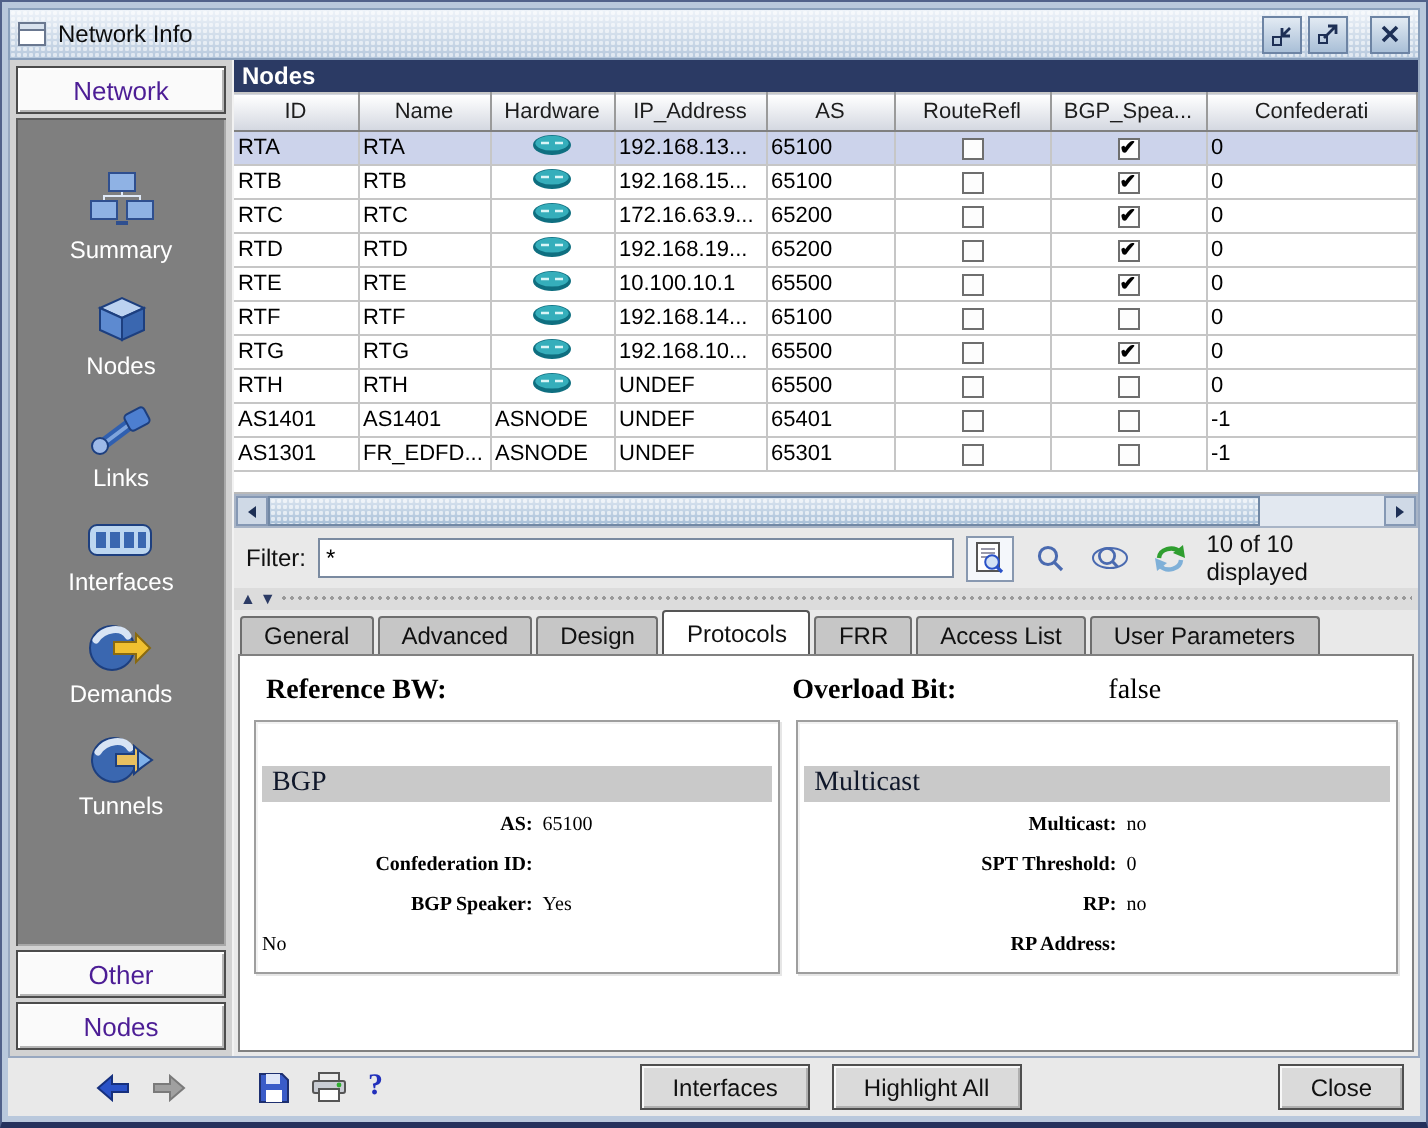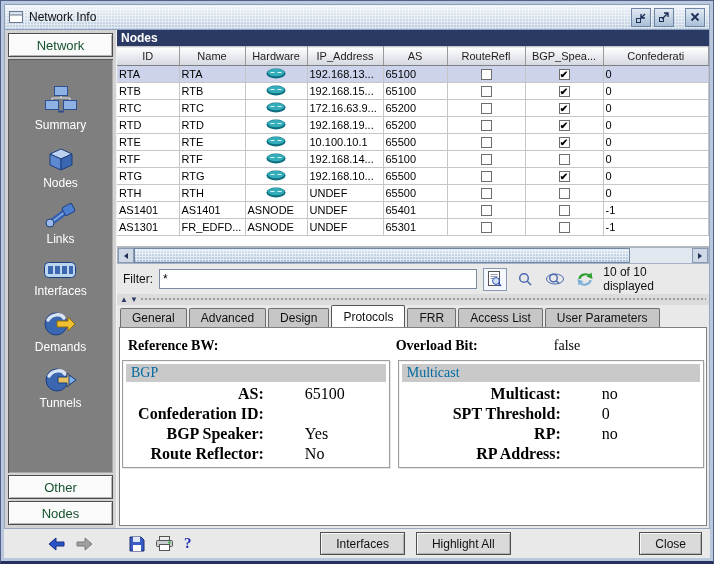--- a/index.html
+++ b/index.html
@@ -29,21 +29,21 @@
     background:linear-gradient(#e2eaf3,#a9bfd7);border:1px solid #6d84a4;cursor:default;
   }
   .tb-btn.close-gap{margin-left:8px;}
   
   .bodyrow{flex:1;display:flex;min-height:0;background:#e9e9e9;border:1px solid #98a8c0;border-top:none;}
   
   .sidebar{width:107px;flex:0 0 107px;background:#d2d2d2;display:flex;flex-direction:column;padding:2px;border-right:1px solid #f2f2f2;}
   .side-btn{
     height:24px;flex:0 0 24px;margin:1px;background:#fafafa;border:1px solid #4c4c4c;
     box-shadow:inset 1px 1px 0 #ffffff, inset -1px -1px 0 #b5b5b5;
-    font-family:"Liberation Sans",sans-serif;font-size:13px;color:#14532d;cursor:pointer;
+    font-family:"Liberation Sans",sans-serif;font-size:13px;color:#4c1d95;cursor:pointer;
   }
   .side-panel{
     flex:1;margin:1px;background:#7f7f7f;
     box-shadow:inset 1px 1px 0 #5c5c5c, inset -1px -1px 0 #a8a8a8;
     display:flex;flex-direction:column;align-items:center;padding-top:26px;overflow:hidden;
   }
   .side-item{display:flex;flex-direction:column;align-items:center;gap:3px;margin-bottom:13px;cursor:pointer;}
   .side-label{color:#ffffff;font-size:12px;}
   .icon{display:inline-flex;align-items:center;justify-content:center;line-height:0;}
   
@@ -98,35 +98,35 @@
   .tabbar{height:22px;flex:0 0 22px;display:flex;align-items:flex-end;padding-left:3px;}
   .tab{
     height:19px;box-sizing:border-box;padding:0 11px;margin-right:2px;
     background:#c6c6c6;border:1px solid #6e6e6e;border-bottom:none;border-radius:2px 2px 0 0;
     font-family:"Liberation Sans",sans-serif;font-size:12px;color:#111;cursor:pointer;
   }
   .tab.active{height:22px;background:#ffffff;position:relative;z-index:2;border-color:#555;}
   
   .tabcontent{
     flex:1;min-height:0;background:#ffffff;border:1px solid #808080;margin:0 2px 2px 2px;
-    padding:4px 2px;display:flex;flex-direction:column;
+    padding:4px 7px;display:flex;flex-direction:column;
     font-family:"Liberation Serif",serif;
   }
   .top-row{display:flex;height:28px;align-items:center;font-size:14px;}
   .top-left{width:46%;font-weight:bold;padding-left:6px;}
   .top-right{flex:1;display:flex;}
   .top-right .lbl{font-weight:bold;}
   .top-right .val{margin-left:76px;}
   .boxes{display:flex;gap:8px;}
   .gbox{
     box-sizing:border-box;border:1px solid #9e9e9e;box-shadow:1px 1px 0 #e6e6e6, inset 1px 1px 0 #f2f2f2;
     padding:3px;background:#fff;
   }
-  .gbox-header{background:#c9c9c9;font-size:14px;color:#0369a1;padding:1px 5px;margin-bottom:2px;}
-  .kv{display:flex;font-size:16px;line-height:20px;gap:36px;}
+  .gbox-header{background:#c9c9c9;font-size:14px;color:#0f172a;padding:1px 5px;margin-bottom:2px;margin-top:19px;}
+  .kv{display:flex;font-size:10px;line-height:20px;}
   .kv .k{width:55%;text-align:right;font-weight:bold;padding-right:5px;box-sizing:border-box;}
   .kv .v{flex:1;}
   .bgp-box{width:46%;}
   .mc-box{flex:1;}
   .voip-box{margin-top:9px;}
   .voip-body{font-size:14px;padding:2px 4px 4px 4px;}
   
   .footer{height:29px;flex:0 0 29px;display:flex;align-items:center;gap:11px;padding:0 8px 0 44px;background:#e9e9e9;}
   .nav-ic{cursor:pointer;display:inline-flex;line-height:0;}
   .gap-sm{width:14px;}
@@ -531,21 +531,20 @@
                 </div>
                 <div class="kv">
                   <span class="k">Confederation ID:</span>
                   <span class="v"></span>
                 </div>
                 <div class="kv">
                   <span class="k">BGP Speaker:</span>
                   <span class="v">Yes</span>
                 </div>
                 <div class="kv">
-                  <span class="k">Route Reflector:</span>
                   <span class="v">No</span>
                 </div>
               </div>
           </div>
           <div class="gbox mc-box">
             <div class="gbox-header">Multicast</div>
             <div id="mc-fields">
                 <div class="kv">
                   <span class="k">Multicast:</span>
                   <span class="v">no</span>

